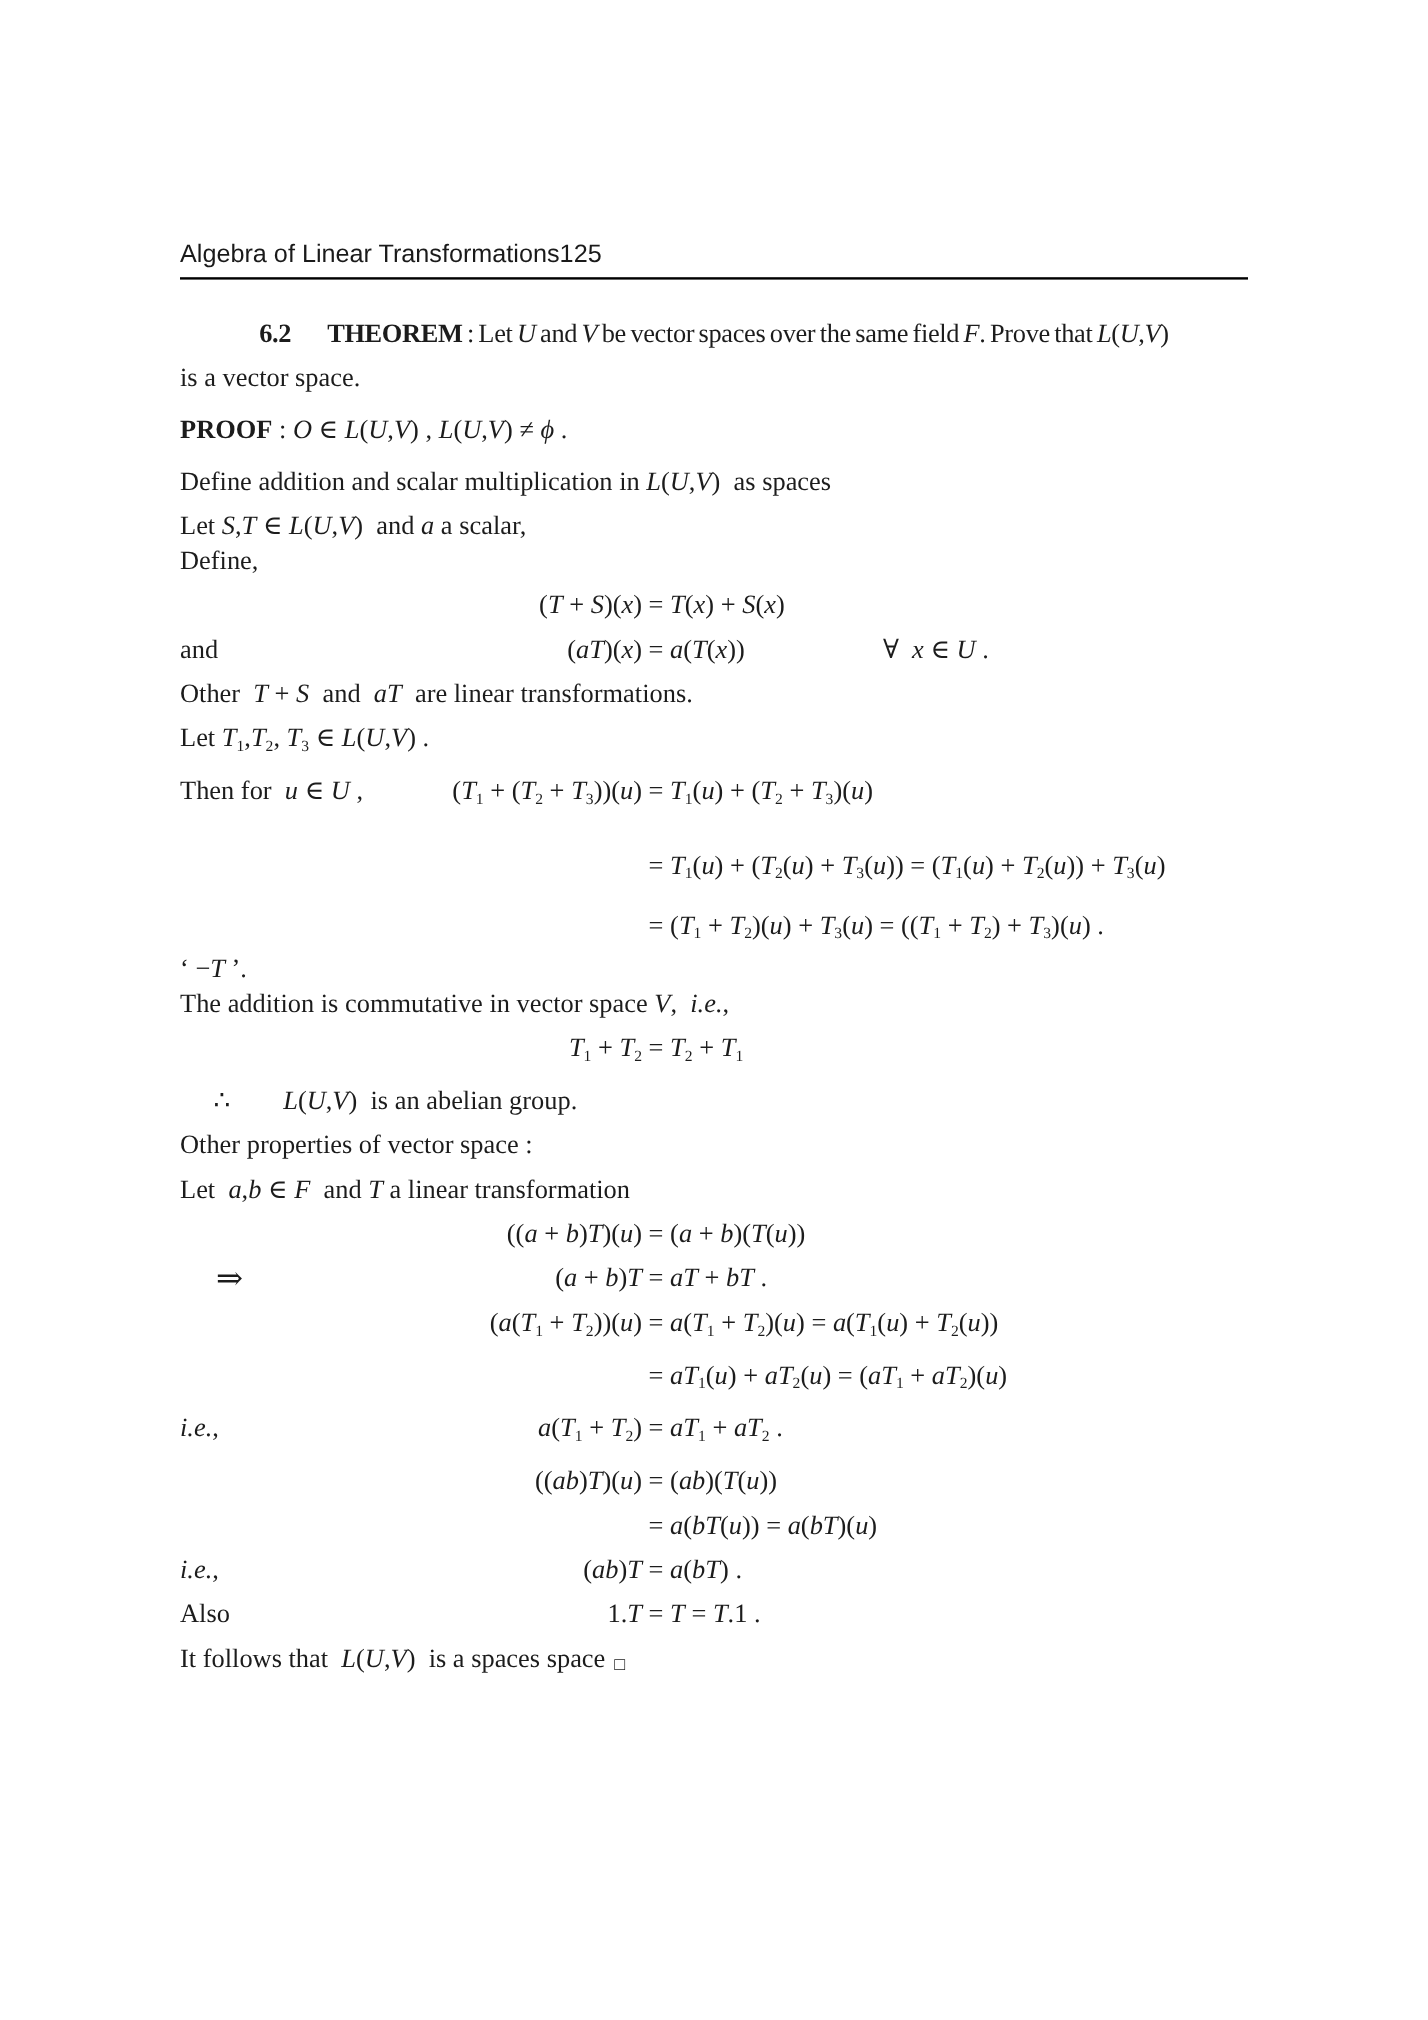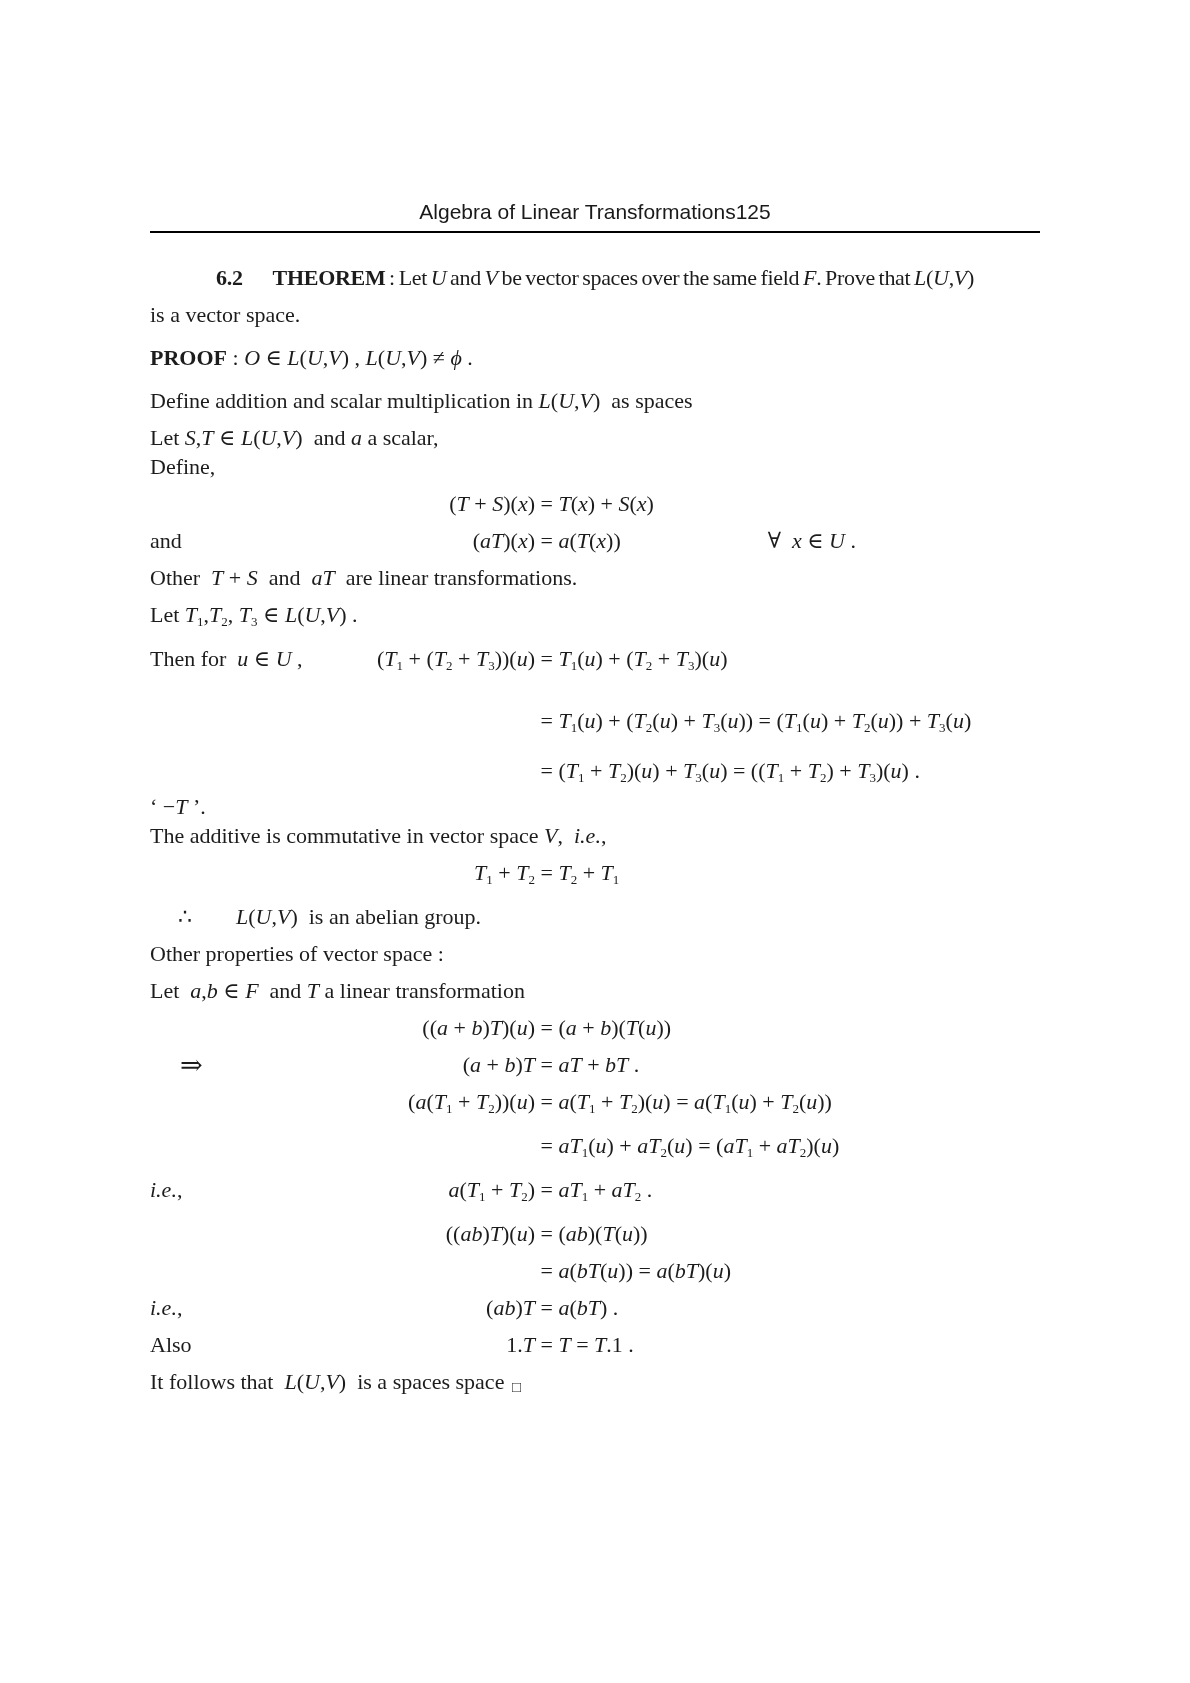--- a/index.html
+++ b/index.html
@@ -9,21 +9,21 @@
     margin:0 auto;
     background:#ffffff;
     box-sizing:border-box;
     padding:200px 150px 0 150px;
     overflow:hidden;
     font-family:"Liberation Serif","DejaVu Serif",serif;
     color:#1c1c1c;
   }
   
   .hdr{
-    display:flex;justify-content:center;align-items:flex-end;
+    display:flex;justify-content:flex-start;align-items:flex-end;
     font-family:"Liberation Sans","DejaVu Sans",sans-serif;
     font-size:21px;color:#1a1a1a;
     padding-bottom:7px;
     border-bottom:2.5px solid #000;
   }
   
   .doc{margin-top:30px;font-size:22px;}
   .line{
     position:relative;
     line-height:29px;
@@ -31,21 +31,21 @@
     white-space:pre-wrap;
   }
   .line.mt0{margin-top:0;}
   .line.mt-md{margin-top:14px;}
   .line.mt-xl{margin-top:26px;}
   .line.fit{letter-spacing:-0.3px;word-spacing:-1.5px;white-space:nowrap;text-align:center;}
   
   .eq .lhs{display:inline-block;width:385px;text-align:right;white-space:pre;}
   .eq .rhs{white-space:pre;margin-top:20px;}
   .eq-label{position:absolute;left:0;top:0;white-space:pre;}
-  .eq-note{position:absolute;right:184px;top:0;white-space:pre;}
+  .eq-note{position:absolute;right:216px;top:0;white-space:pre;}
   
   .sg-r{font-style:normal;}
   .sg-b{font-weight:bold;}
   .sg-i{font-style:italic;}
   .sg-s{font-size:13px;vertical-align:-4px;letter-spacing:0;}
   .sg-ar{font-size:27px;line-height:1;vertical-align:-2px;}
   .sg-sq{font-size:15px;vertical-align:-3px;padding-left:2px;}
   .tab{display:inline-block;}
 </style>
 </head>
@@ -64,21 +64,21 @@
       <div class="line para"><span class="sg-r">Let </span><span class="sg-i">S</span><span class="sg-r">,</span><span class="sg-i">T</span><span class="sg-r"> ∈ </span><span class="sg-i">L</span><span class="sg-r">(</span><span class="sg-i">U</span><span class="sg-r">,</span><span class="sg-i">V</span><span class="sg-r">)</span><span class="sg-r">  and </span><span class="sg-i">a</span><span class="sg-r"> a scalar,</span></div>
       <div class="line para mt0"><span class="sg-r">Define,</span></div>
       <div class="line eq"><span class="lhs"><span class="sg-r">(</span><span class="sg-i">T</span><span class="sg-r"> + </span><span class="sg-i">S</span><span class="sg-r">)(</span><span class="sg-i">x</span><span class="sg-r">)</span></span><span class="rhs"><span class="sg-r"> = </span><span class="sg-i">T</span><span class="sg-r">(</span><span class="sg-i">x</span><span class="sg-r">) + </span><span class="sg-i">S</span><span class="sg-r">(</span><span class="sg-i">x</span><span class="sg-r">)</span></span></div>
       <div class="line eq"><span class="eq-label"><span class="sg-r">and</span></span><span class="lhs"><span class="sg-r">(</span><span class="sg-i">aT</span><span class="sg-r">)(</span><span class="sg-i">x</span><span class="sg-r">)</span></span><span class="rhs"><span class="sg-r"> = </span><span class="sg-i">a</span><span class="sg-r">(</span><span class="sg-i">T</span><span class="sg-r">(</span><span class="sg-i">x</span><span class="sg-r">))</span></span><span class="eq-note"><span class="sg-r">∀  </span><span class="sg-i">x</span><span class="sg-r"> ∈ </span><span class="sg-i">U</span><span class="sg-r"> .</span></span></div>
       <div class="line para"><span class="sg-r">Other  </span><span class="sg-i">T</span><span class="sg-r"> + </span><span class="sg-i">S</span><span class="sg-r">  and  </span><span class="sg-i">aT</span><span class="sg-r">  are linear transformations.</span></div>
       <div class="line para"><span class="sg-r">Let </span><span class="sg-i">T</span><span class="sg-s">1</span><span class="sg-r">,</span><span class="sg-i">T</span><span class="sg-s">2</span><span class="sg-r">, </span><span class="sg-i">T</span><span class="sg-s">3</span><span class="sg-r"> ∈ </span><span class="sg-i">L</span><span class="sg-r">(</span><span class="sg-i">U</span><span class="sg-r">,</span><span class="sg-i">V</span><span class="sg-r">) .</span></div>
       <div class="line eq"><span class="eq-label"><span class="sg-r">Then for  </span><span class="sg-i">u</span><span class="sg-r"> ∈ </span><span class="sg-i">U</span><span class="sg-r"> ,</span></span><span class="lhs"><span class="sg-r">(</span><span class="sg-i">T</span><span class="sg-s">1</span><span class="sg-r"> + (</span><span class="sg-i">T</span><span class="sg-s">2</span><span class="sg-r"> + </span><span class="sg-i">T</span><span class="sg-s">3</span><span class="sg-r">))(</span><span class="sg-i">u</span><span class="sg-r">)</span></span><span class="rhs"><span class="sg-r"> = </span><span class="sg-i">T</span><span class="sg-s">1</span><span class="sg-r">(</span><span class="sg-i">u</span><span class="sg-r">) + (</span><span class="sg-i">T</span><span class="sg-s">2</span><span class="sg-r"> + </span><span class="sg-i">T</span><span class="sg-s">3</span><span class="sg-r">)(</span><span class="sg-i">u</span><span class="sg-r">)</span></span></div>
       <div class="line eq mt-xl"><span class="lhs"></span><span class="rhs"><span class="sg-r"> = </span><span class="sg-i">T</span><span class="sg-s">1</span><span class="sg-r">(</span><span class="sg-i">u</span><span class="sg-r">) + (</span><span class="sg-i">T</span><span class="sg-s">2</span><span class="sg-r">(</span><span class="sg-i">u</span><span class="sg-r">) + </span><span class="sg-i">T</span><span class="sg-s">3</span><span class="sg-r">(</span><span class="sg-i">u</span><span class="sg-r">)) = (</span><span class="sg-i">T</span><span class="sg-s">1</span><span class="sg-r">(</span><span class="sg-i">u</span><span class="sg-r">) + </span><span class="sg-i">T</span><span class="sg-s">2</span><span class="sg-r">(</span><span class="sg-i">u</span><span class="sg-r">)) + </span><span class="sg-i">T</span><span class="sg-s">3</span><span class="sg-r">(</span><span class="sg-i">u</span><span class="sg-r">)</span></span></div>
       <div class="line eq mt-md"><span class="lhs"></span><span class="rhs"><span class="sg-r"> = (</span><span class="sg-i">T</span><span class="sg-s">1</span><span class="sg-r"> + </span><span class="sg-i">T</span><span class="sg-s">2</span><span class="sg-r">)(</span><span class="sg-i">u</span><span class="sg-r">) + </span><span class="sg-i">T</span><span class="sg-s">3</span><span class="sg-r">(</span><span class="sg-i">u</span><span class="sg-r">) = ((</span><span class="sg-i">T</span><span class="sg-s">1</span><span class="sg-r"> + </span><span class="sg-i">T</span><span class="sg-s">2</span><span class="sg-r">) + </span><span class="sg-i">T</span><span class="sg-s">3</span><span class="sg-r">)(</span><span class="sg-i">u</span><span class="sg-r">) .</span></span></div>
       <div class="line para mt0"><span class="sg-r">‘ −</span><span class="sg-i">T</span><span class="sg-r"> ’.</span></div>
-      <div class="line para mt0"><span class="sg-r">The additive is commutative in vector space </span><span class="sg-i">V</span><span class="sg-r">,  </span><span class="sg-i">i.e.</span><span class="sg-r">,</span></div>
+      <div class="line para mt0"><span class="sg-r">The addition is commutative in vector space </span><span class="sg-i">V</span><span class="sg-r">,  </span><span class="sg-i">i.e.</span><span class="sg-r">,</span></div>
       <div class="line eq"><span class="lhs"><span class="sg-i">T</span><span class="sg-s">1</span><span class="sg-r"> + </span><span class="sg-i">T</span><span class="sg-s">2</span></span><span class="rhs"><span class="sg-r"> = </span><span class="sg-i">T</span><span class="sg-s">2</span><span class="sg-r"> + </span><span class="sg-i">T</span><span class="sg-s">1</span></span></div>
       <div class="line para"><span class="tab" style="width: 28px;"></span><span class="sg-r">∴</span><span class="tab" style="width: 44px;"></span><span class="sg-i">L</span><span class="sg-r">(</span><span class="sg-i">U</span><span class="sg-r">,</span><span class="sg-i">V</span><span class="sg-r">)</span><span class="sg-r">  is an abelian group.</span></div>
       <div class="line para"><span class="sg-r">Other properties of vector space :</span></div>
       <div class="line para"><span class="sg-r">Let  </span><span class="sg-i">a</span><span class="sg-r">,</span><span class="sg-i">b</span><span class="sg-r"> ∈ </span><span class="sg-i">F</span><span class="sg-r">  and </span><span class="sg-i">T</span><span class="sg-r"> a linear transformation</span></div>
       <div class="line eq"><span class="lhs"><span class="sg-r">((</span><span class="sg-i">a</span><span class="sg-r"> + </span><span class="sg-i">b</span><span class="sg-r">)</span><span class="sg-i">T</span><span class="sg-r">)(</span><span class="sg-i">u</span><span class="sg-r">)</span></span><span class="rhs"><span class="sg-r"> = (</span><span class="sg-i">a</span><span class="sg-r"> + </span><span class="sg-i">b</span><span class="sg-r">)(</span><span class="sg-i">T</span><span class="sg-r">(</span><span class="sg-i">u</span><span class="sg-r">))</span></span></div>
       <div class="line eq"><span class="eq-label"><span class="tab" style="width: 30px;"></span><span class="sg-ar">⇒</span></span><span class="lhs"><span class="sg-r">(</span><span class="sg-i">a</span><span class="sg-r"> + </span><span class="sg-i">b</span><span class="sg-r">)</span><span class="sg-i">T</span></span><span class="rhs"><span class="sg-r"> = </span><span class="sg-i">aT</span><span class="sg-r"> + </span><span class="sg-i">bT</span><span class="sg-r"> .</span></span></div>
       <div class="line eq"><span class="lhs"><span class="sg-r">(</span><span class="sg-i">a</span><span class="sg-r">(</span><span class="sg-i">T</span><span class="sg-s">1</span><span class="sg-r"> + </span><span class="sg-i">T</span><span class="sg-s">2</span><span class="sg-r">))(</span><span class="sg-i">u</span><span class="sg-r">)</span></span><span class="rhs"><span class="sg-r"> = </span><span class="sg-i">a</span><span class="sg-r">(</span><span class="sg-i">T</span><span class="sg-s">1</span><span class="sg-r"> + </span><span class="sg-i">T</span><span class="sg-s">2</span><span class="sg-r">)(</span><span class="sg-i">u</span><span class="sg-r">) = </span><span class="sg-i">a</span><span class="sg-r">(</span><span class="sg-i">T</span><span class="sg-s">1</span><span class="sg-r">(</span><span class="sg-i">u</span><span class="sg-r">) + </span><span class="sg-i">T</span><span class="sg-s">2</span><span class="sg-r">(</span><span class="sg-i">u</span><span class="sg-r">))</span></span></div>
       <div class="line eq"><span class="lhs"></span><span class="rhs"><span class="sg-r"> = </span><span class="sg-i">aT</span><span class="sg-s">1</span><span class="sg-r">(</span><span class="sg-i">u</span><span class="sg-r">) + </span><span class="sg-i">aT</span><span class="sg-s">2</span><span class="sg-r">(</span><span class="sg-i">u</span><span class="sg-r">) = (</span><span class="sg-i">aT</span><span class="sg-s">1</span><span class="sg-r"> + </span><span class="sg-i">aT</span><span class="sg-s">2</span><span class="sg-r">)(</span><span class="sg-i">u</span><span class="sg-r">)</span></span></div>
       <div class="line eq"><span class="eq-label"><span class="sg-i">i.e.</span><span class="sg-r">,</span></span><span class="lhs"><span class="sg-i">a</span><span class="sg-r">(</span><span class="sg-i">T</span><span class="sg-s">1</span><span class="sg-r"> + </span><span class="sg-i">T</span><span class="sg-s">2</span><span class="sg-r">)</span></span><span class="rhs"><span class="sg-r"> = </span><span class="sg-i">aT</span><span class="sg-s">1</span><span class="sg-r"> + </span><span class="sg-i">aT</span><span class="sg-s">2</span><span class="sg-r"> .</span></span></div>
       <div class="line eq"><span class="lhs"><span class="sg-r">((</span><span class="sg-i">ab</span><span class="sg-r">)</span><span class="sg-i">T</span><span class="sg-r">)(</span><span class="sg-i">u</span><span class="sg-r">)</span></span><span class="rhs"><span class="sg-r"> = (</span><span class="sg-i">ab</span><span class="sg-r">)(</span><span class="sg-i">T</span><span class="sg-r">(</span><span class="sg-i">u</span><span class="sg-r">))</span></span></div>

